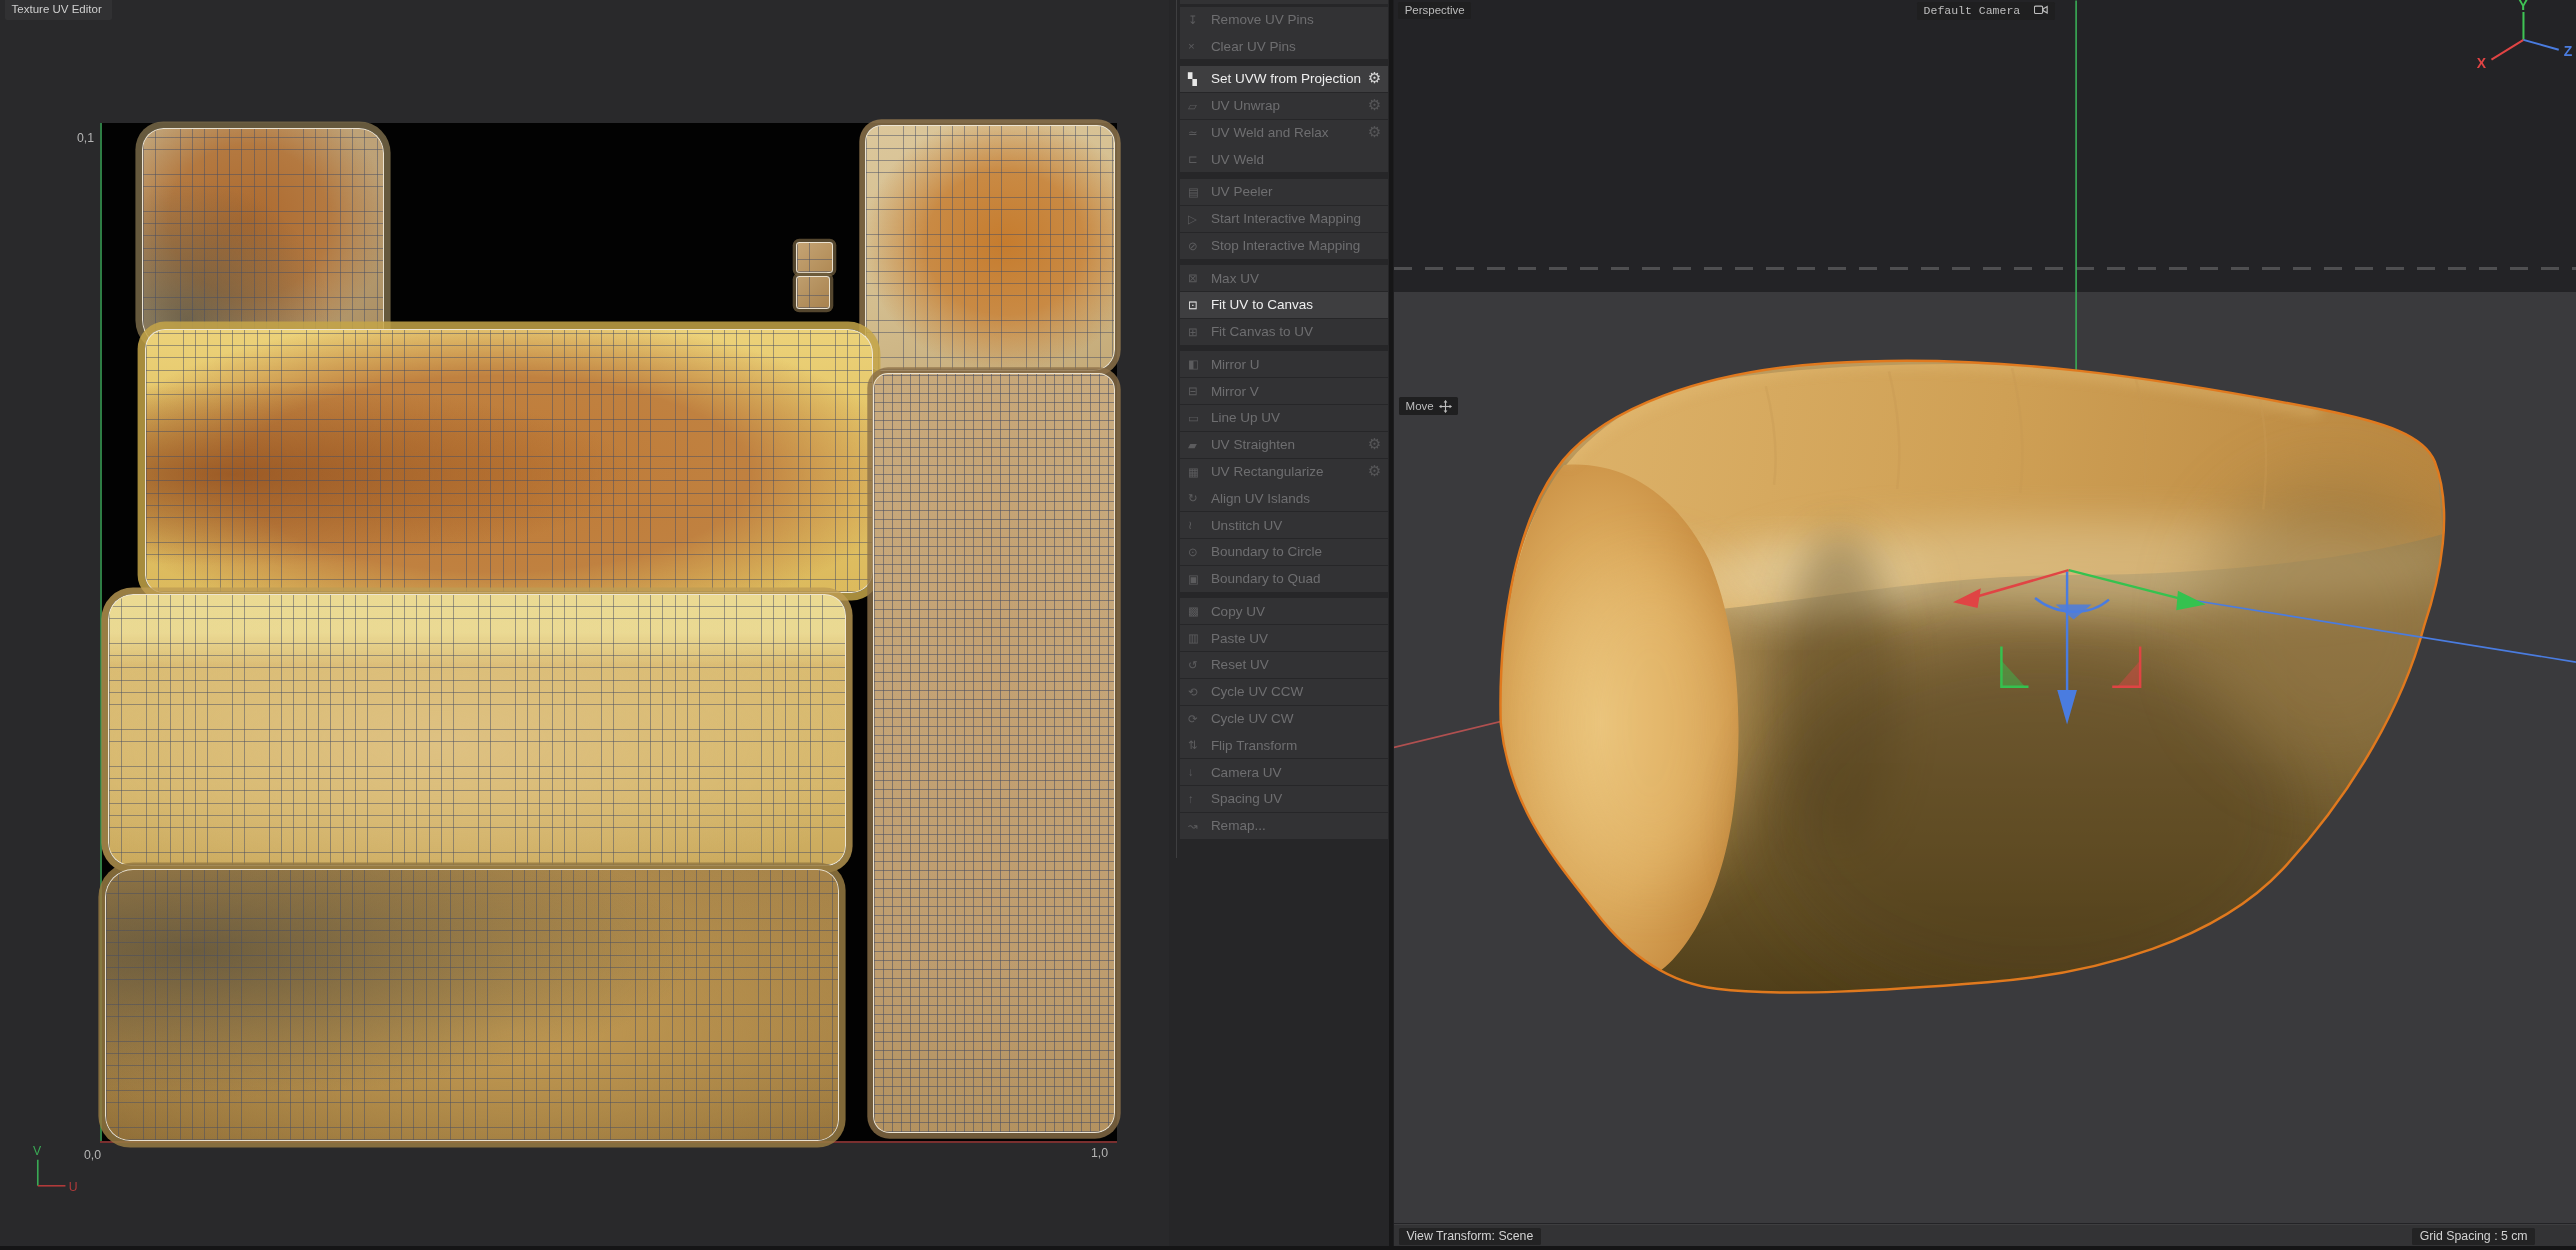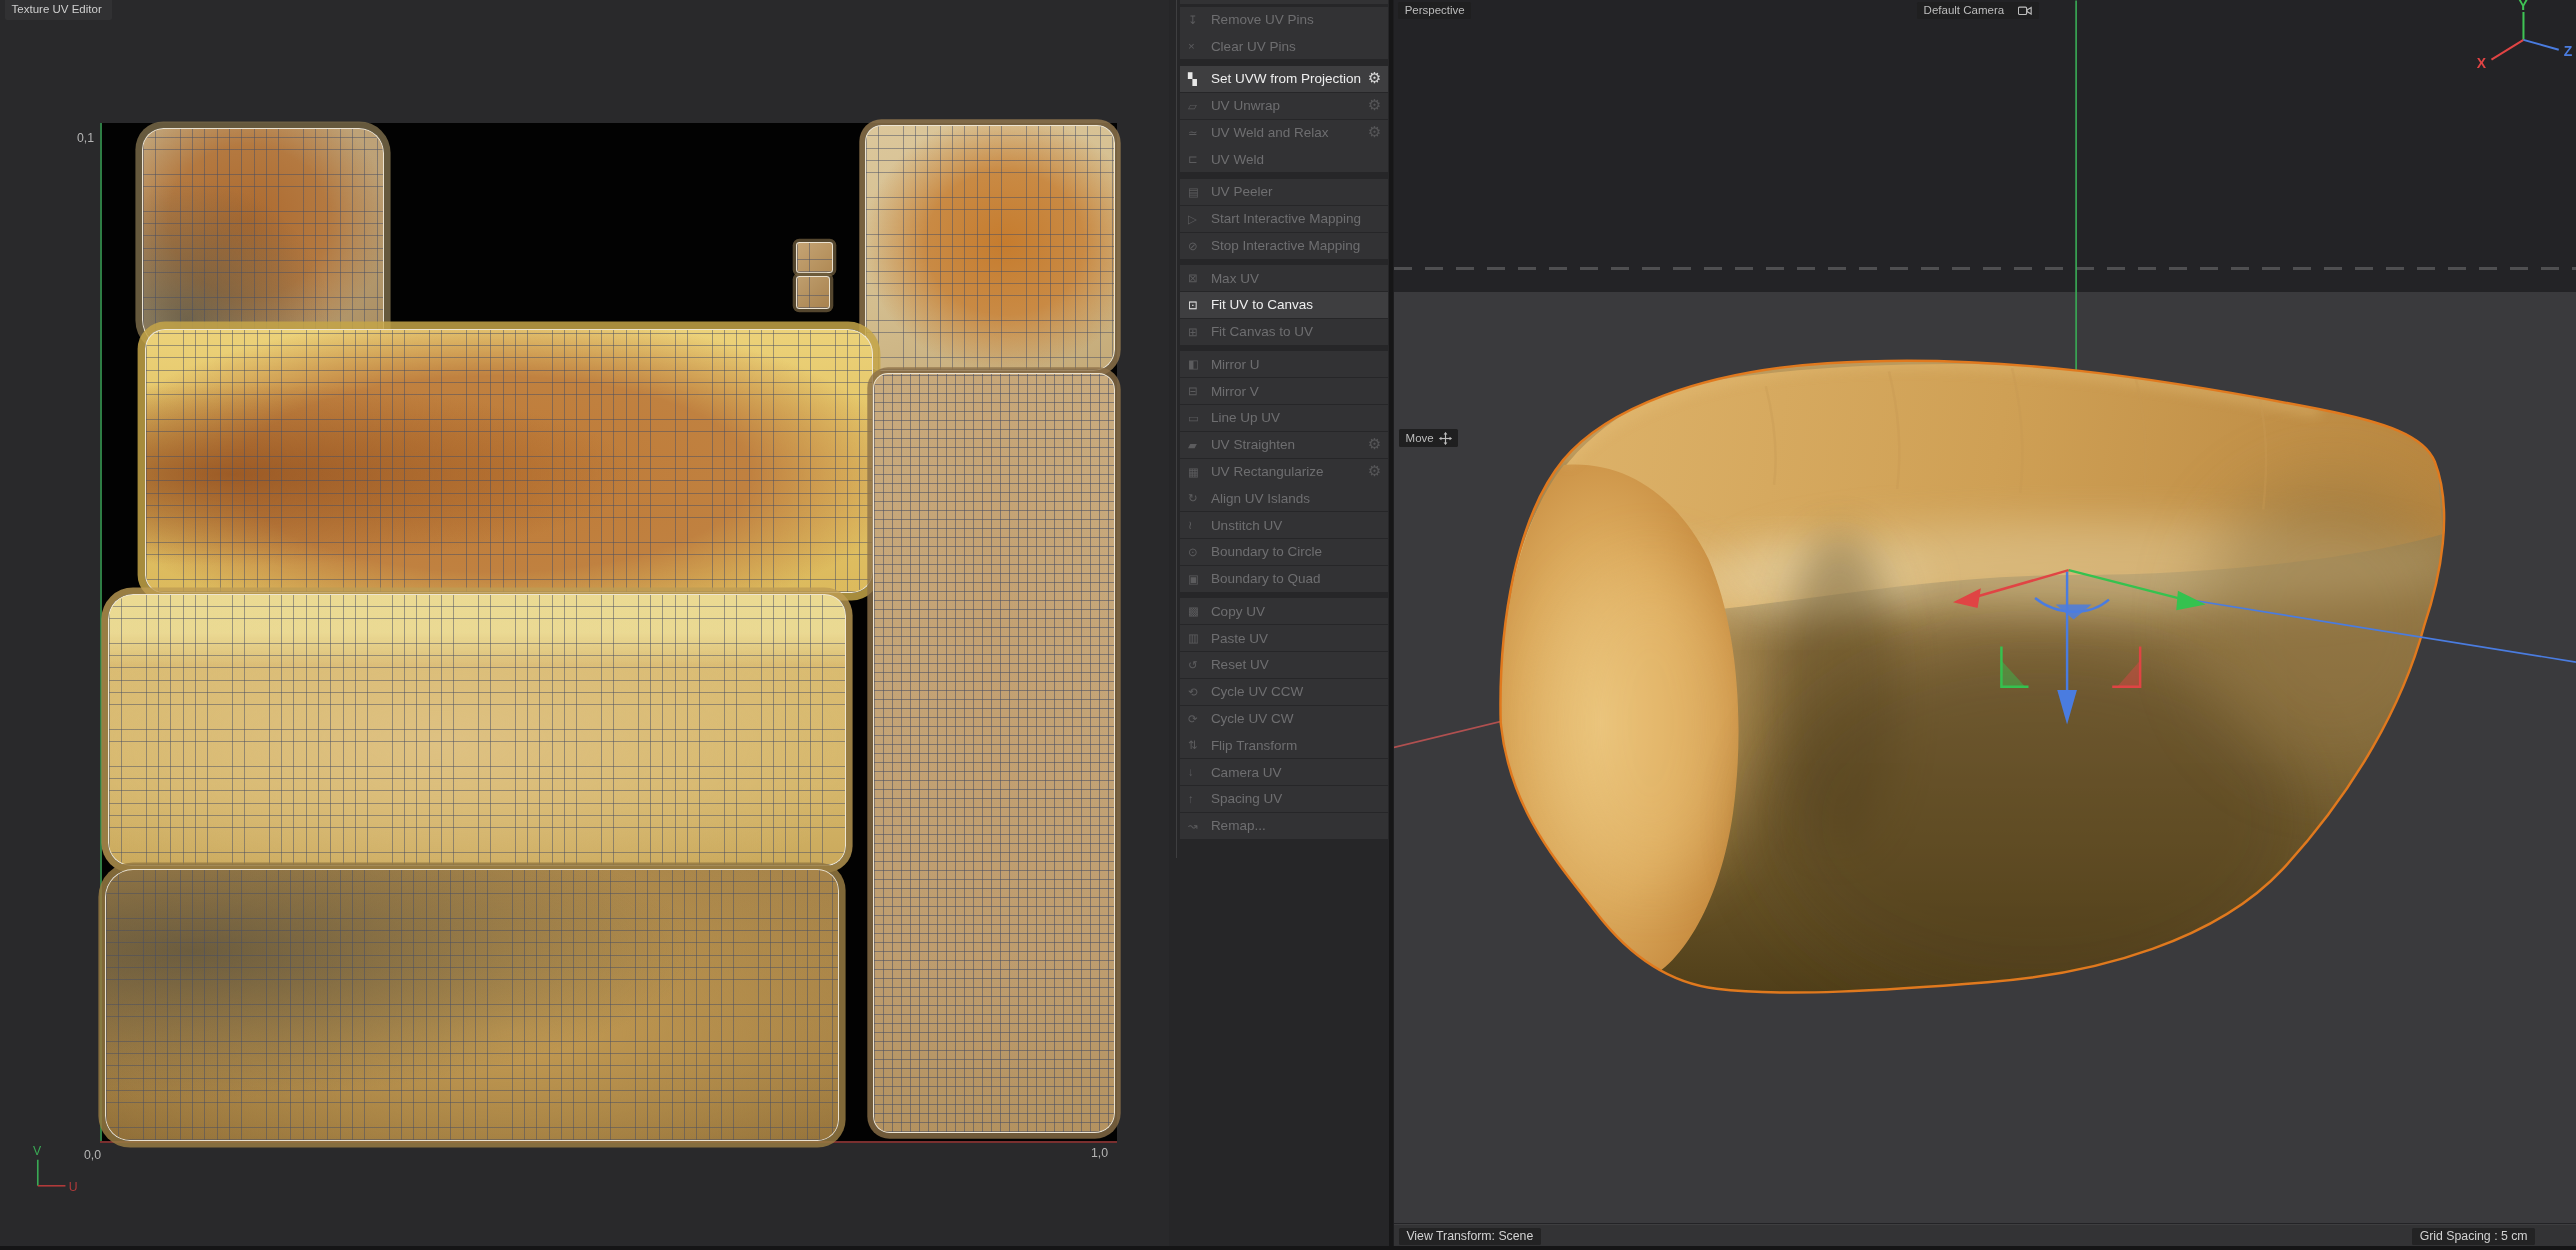--- a/index.html
+++ b/index.html
@@ -85,21 +85,21 @@
   #panel-divider { left:1389px; top:0; width:4.1px; height:1251px; background:#161617; }
 
   
   #viewport { left:1394px; top:0; width:1182px; height:1224px; background:#232326; overflow:hidden; }
   #vp-floor { left:0; top:292px; width:1182px; height:931px; background:#3a3a3d; position:absolute; }
   #vp-horizon { left:0; top:267px; width:1182px; height:2.5px; position:absolute;
       background:repeating-linear-gradient(90deg,#4f4f51 0 18px, transparent 18px 31px); }
   .vp-chip { position:absolute; background:#1f1f20; color:#bdbdbd; font-size:11.5px;
       padding:2.5px 6.6px; border-radius:1.6px; }
   #vp-scene { position:absolute; left:0; top:0; }
-  #move-chip { left:5px; top:397px; display:flex; align-items:center; gap:5px;margin-top:32px; }
+  #move-chip { left:5px; top:397px; display:flex; align-items:center; gap:5px; }
   #status-right { left:1394px; top:1224px; width:1182px; height:22px; background:#333335;
       border-top:0.8px solid #3e3e40; position:absolute; }
   .bar-chip { position:absolute; top:2.5px; background:#232324; color:#d2d2d2; font-size:12.3px;
       padding:1.6px 7.4px; border-radius:1.6px; }
 </style>
 </head>
 <body>
 
 <div class="abs" id="uv-panel">
   <div class="abs" id="uv-title">Texture UV Editor</div>
@@ -359,21 +359,21 @@
       <line x1="3073" y1="48" x2="3073" y2="14" stroke="#3fc354" stroke-width="2.5"></line>
       <text x="3067" y="12" fill="#3fc354">Y</text>
       <line x1="3073" y1="48" x2="3034" y2="72" stroke="#e04444" stroke-width="2.5"></line>
       <text x="3016" y="82" fill="#e04444">X</text>
       <line x1="3073" y1="48" x2="3116" y2="60" stroke="#4a7ce0" stroke-width="2.5"></line>
       <text x="3122" y="68" fill="#4a7ce0">Z</text>
     </g>
   </svg>
 
   <div class="vp-chip" style="left:4.1px; top:1.6px;">Perspective</div>
-  <div class="vp-chip" style="left:523px; top:1.6px; display:flex; align-items:center; gap:14px;">
+  <div class="vp-chip" style="left:523px; top:1.6px; display:flex; align-items:flex-start; gap:14px;font-family:Liberation Mono, monospace;">
     <span>Default Camera</span>
     <svg width="14" height="10.7" viewBox="0 0 17 13">
       <rect x="0.5" y="2.5" width="10" height="9" rx="1.5" fill="none" stroke="#bdbdbd" stroke-width="1.4"></rect>
       <path d="M11 6 L16 3 L16 11 L11 8 Z" fill="none" stroke="#bdbdbd" stroke-width="1.4"></path>
     </svg>
   </div>
 
   <div class="vp-chip" id="move-chip">
     <span>Move</span>
     <svg width="13" height="13" viewBox="0 0 16 16">

